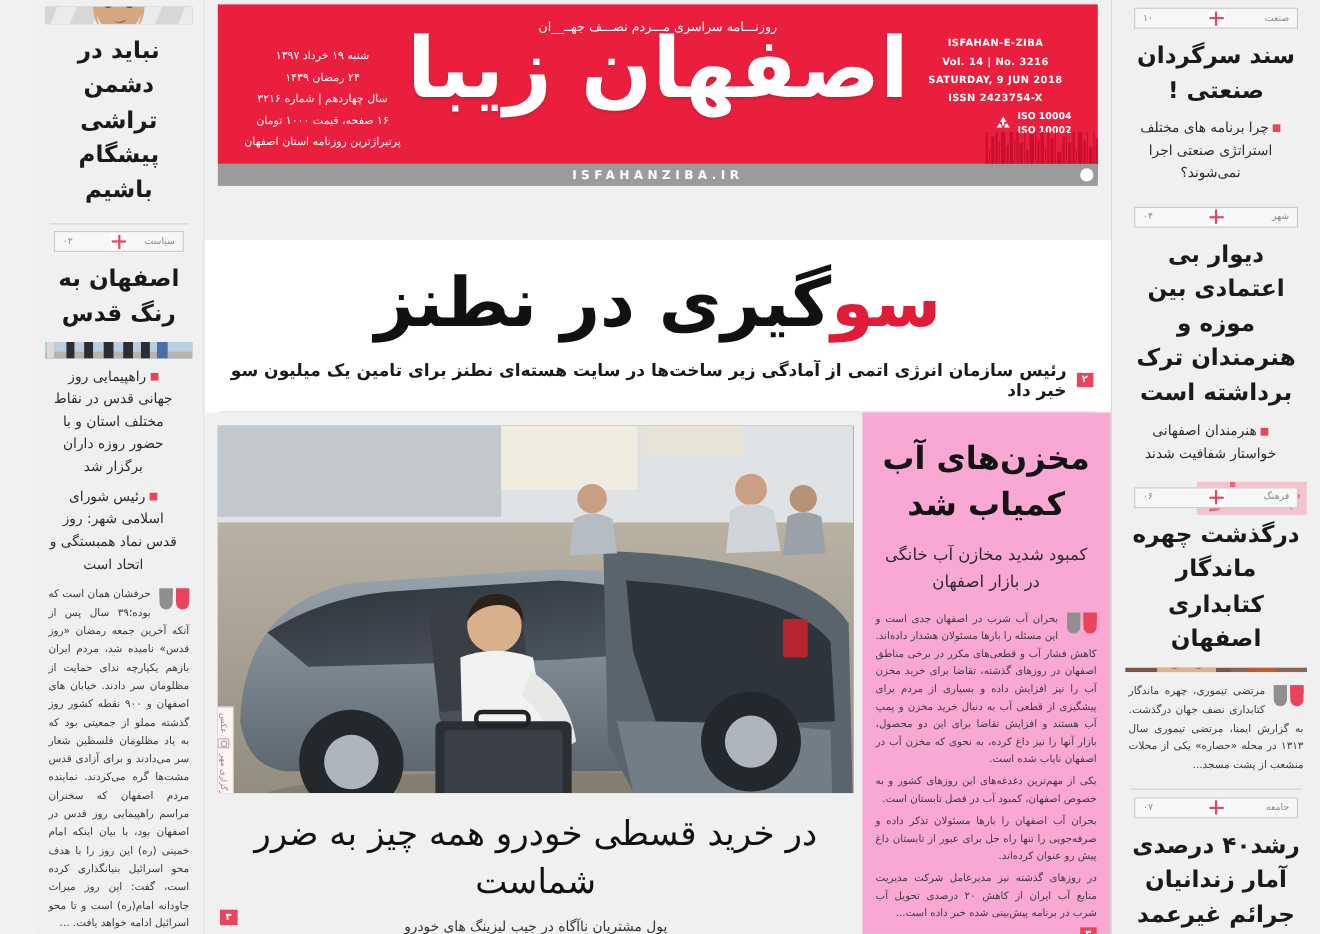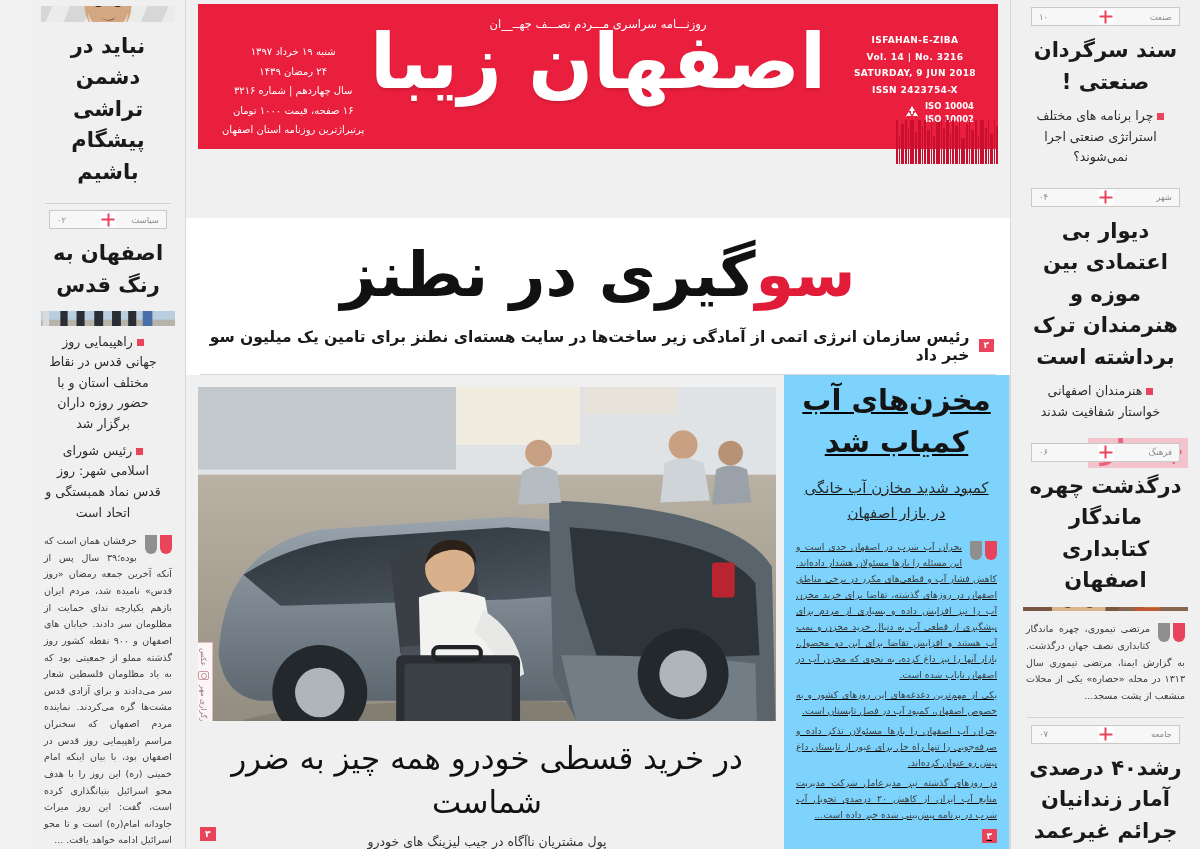--- a/index.html
+++ b/index.html
@@ -216,21 +216,21 @@
     top: 10px; left: 0; right: 0;
     text-align: center;
     color: #ffffff;
     font-size: 76px;
     font-weight: bold;
     line-height: 1.25;
     text-shadow: 0 2px 3px rgba(0,0,0,.12);
   }
   .mast-left {
     position: absolute;
-    right: 22px; top: 28px;
+    right: 32px; top: 28px;
     text-align: center;
     color: #ffffff;
     font-size: 9px;
     line-height: 1.85;
     font-weight: bold;
     letter-spacing: .4px;
     direction: ltr;
   }
   .mast-right {
     position: absolute;
@@ -322,27 +322,26 @@
   
   .center-body {
     display: flex;
     flex-direction: row;
     flex: 1;
     background: #f0f0f0;
     min-height: 0;
   }
   .water-col {
     width: 226px;
-    background: #7dd3fc;
+    background: #f9a8d4;
     border-right: 1px solid #d5d5d5;
-    padding: 4px 12px 6px 12px;
+    padding: 20px 12px 6px 12px;
     display: flex;
     flex-direction: column;
     overflow: hidden;
-    text-decoration: underline;
   }
   .water-h {
     text-align: center;
     font-size: 29px;
     line-height: 1.45;
     font-weight: bold;
     color: #141414;
   }
   .water-sub {
     text-align: center;
@@ -605,20 +604,24 @@
           <b style="height:44px;width:3px"></b>
           <b style="height:32px;width:2px"></b>
         <b style="height:44px;width:4px"></b>
           <b style="height:36px;width:1px"></b>
           <b style="height:44px;width:2px"></b>
         <b style="height:40px;width:3px"></b>
           <b style="height:28px;width:1px"></b>
           <b style="height:44px;width:2px"></b>
       </div>
 
+      <div class="mast-grey">
+        <span class="dot-mark"></span>
+        <span>ISFAHANZIBA.IR</span>
+      </div>
     </div>
 
     <div class="lead-wrap">
       <div class="lead-title"><em>سو</em><span>گیری در نطنز</span></div>
       <div class="lead-sub">
         <span class="pg-badge">۲</span>
         <span class="txt">رئیس سازمان انرژی اتمی از آمادگی زیر ساخت‌ها در سایت هسته‌ای نطنز برای تامین یک میلیون سو خبر داد</span>
       </div>
     </div>
 

